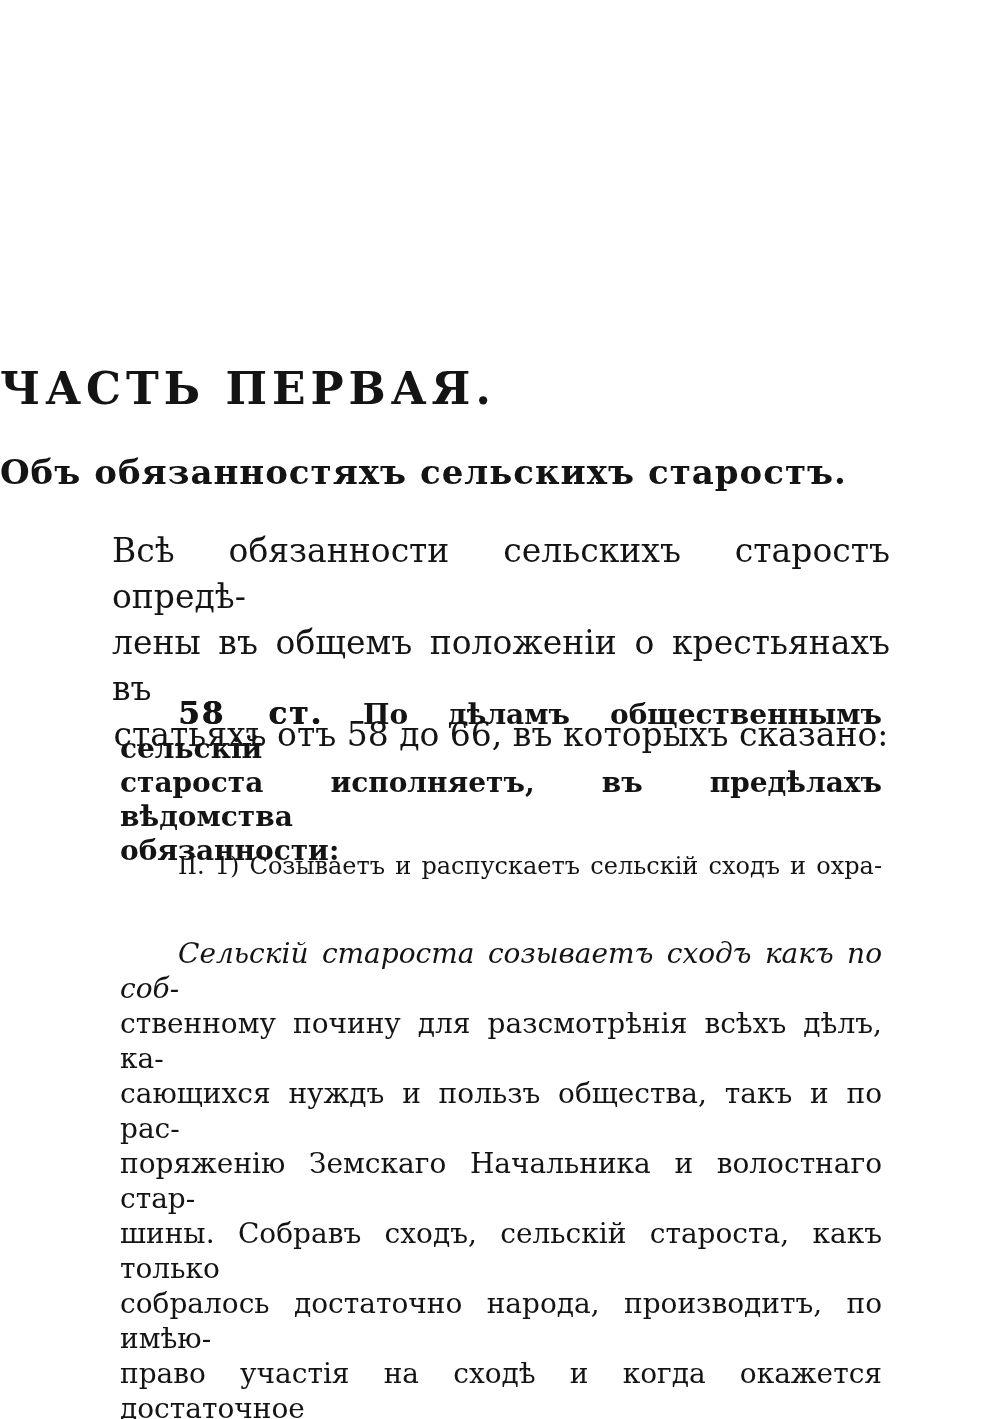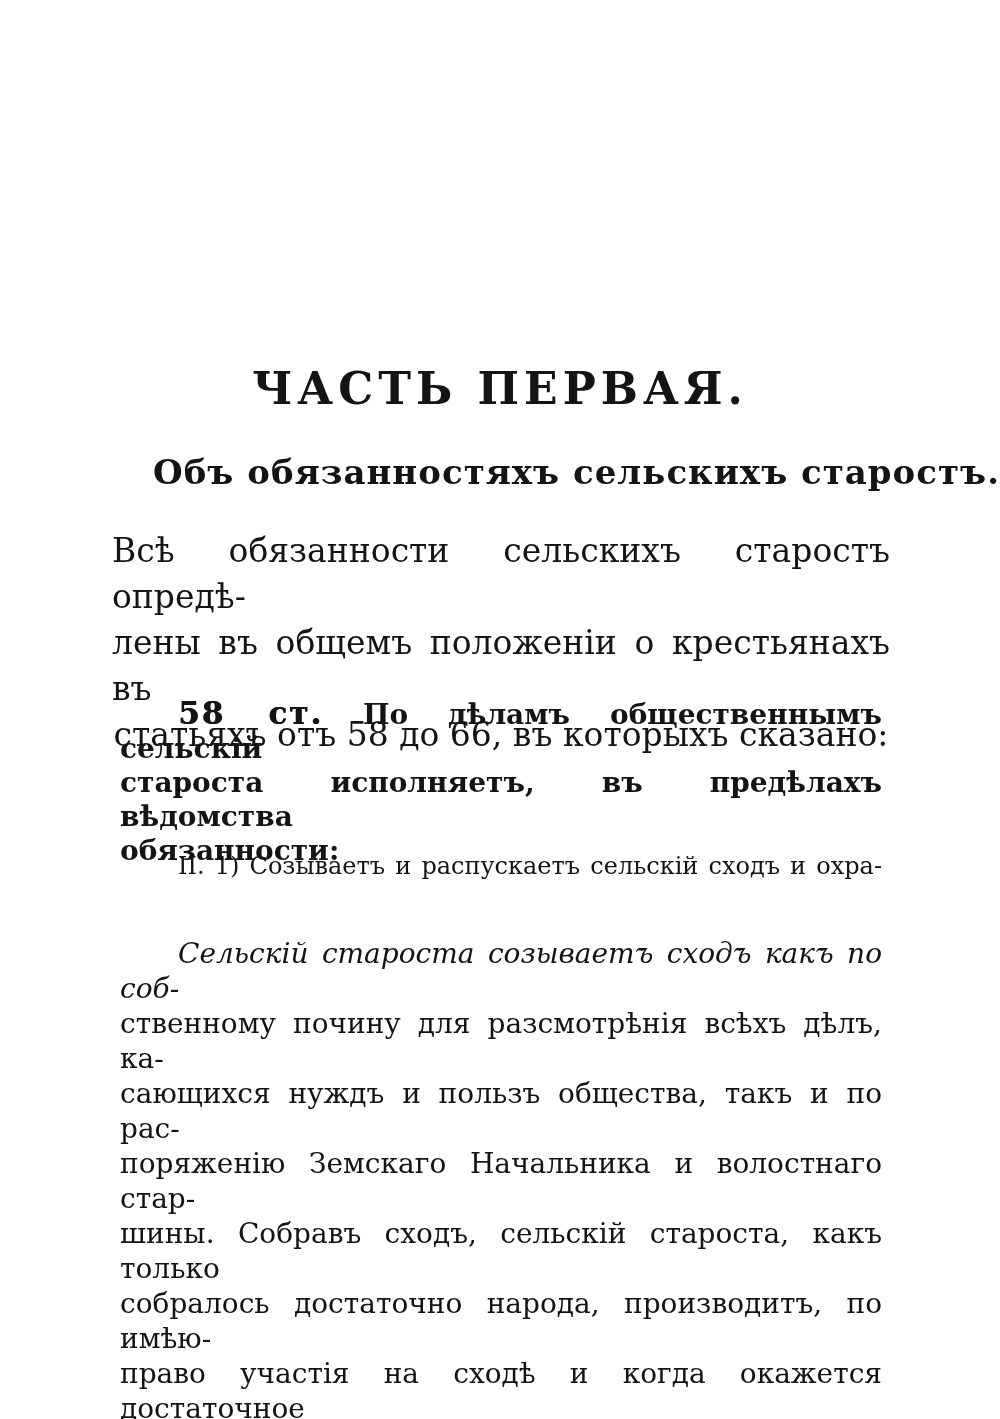--- a/index.html
+++ b/index.html
@@ -15,32 +15,32 @@
     background: #ffffff;
     color: #141414;
     font-family: "DejaVu Serif", "Liberation Serif", serif;
     overflow: hidden;
   }
   .heading {
     position: absolute;
     top: 363px;
     left: 0;
     width: 1000px;
-    text-align: center;
+    text-align: left;
     font-size: 44px;
     font-weight: bold;
     letter-spacing: 5px;
     white-space: nowrap;
   }
   .subheading {
     position: absolute;
     top: 452px;
     left: 0;
     width: 1000px;
-    text-align: right;
+    text-align: left;
     font-size: 34px;
     font-weight: bold;
     letter-spacing: 1px;
     white-space: nowrap;
   }
   .paragraph-area .para {
     position: absolute;
     left: 120px;
     width: 762px;
   }

